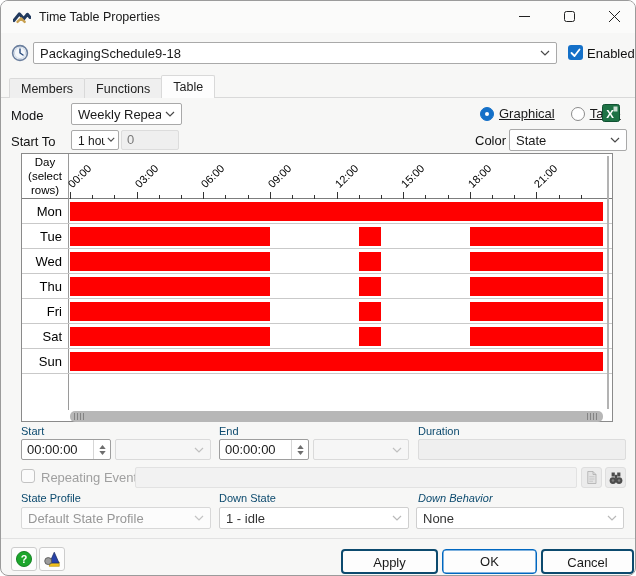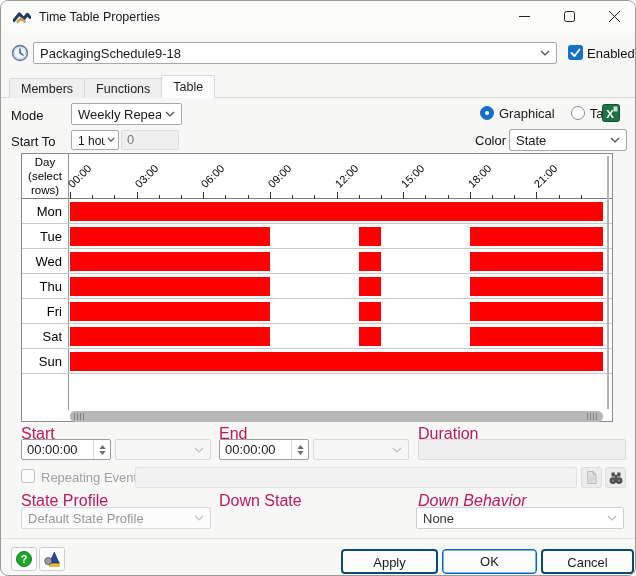--- a/index.html
+++ b/index.html
@@ -18,30 +18,30 @@
   
   .combo { position:absolute; background:#ffffff; border:1px solid #a9a9a9; border-radius:2px; }
   .combo .val { position:absolute; left:6px; top:0; bottom:0; right:20px; line-height:20px; white-space:nowrap; overflow:hidden; }
   .combo svg.chev { position:absolute; right:6px; top:50%; margin-top:-3px; }
   .combo.disabled { background:#f6f6f6; border-color:#dadada; }
   .combo.graytext .val { color:#979797; }
   .field { position:absolute; background:#efefef; border:1px solid #dcdcdc; border-radius:2px; color:#7a7a7a; padding-left:5px; }
   .spinbox { position:absolute; background:#fff; border:1px solid #9e9e9e; border-radius:2px; }
   .spinbox .val { position:absolute; left:5px; top:0; bottom:0; line-height:19px; }
   .spinbox .arrows { position:absolute; right:0; top:0; bottom:0; width:17px; border-left:1px solid #d6d6d6; display:flex; flex-direction:column; align-items:center; justify-content:center; gap:2px; }
-  .label { position:absolute; font-size:16px; color:#be185d; white-space:nowrap; }
+  .label { position:absolute; font-size:11px; color:#0c4a6e; white-space:nowrap; }
   .label.dark { color:#111; font-size:13px; }
   
   .tabline { position:absolute; left:0; right:0; top:96px; height:1px; background:#d9d9d9; }
   .tabbar { position:absolute; left:8px; top:74px; height:23px; display:flex; align-items:flex-end; }
   .tab { height:20px; line-height:20px; padding:0 11px; font-size:12.5px; background:#efefef;
          border:1px solid #d9d9d9; border-bottom:none; border-radius:2px 2px 0 0; margin-right:-1px; color:#222; }
   .tab.active { height:23px; line-height:23px; background:#fdfdfd; position:relative; z-index:2; }
   
-  .radio-item { display:flex; align-items:flex-start; margin-left:16px; }
+  .radio-item { display:flex; align-items:center; margin-left:16px;text-decoration:underline; }
   .radio { width:14px; height:14px; border-radius:50%; background:#fff; border:1px solid #8b8b8b; display:inline-block; }
   .radio.sel { background:#1470c8; border-color:#1470c8; position:relative; }
   .radio.sel::after { content:""; position:absolute; left:4px; top:4px; width:4px; height:4px; border-radius:50%; background:#fff; }
   .radio-label { margin-left:5px; font-size:13px; }
   .checkbox { position:absolute; width:15px; height:15px; border-radius:3px; }
   .checkbox.checked { background:#1470c8; }
   .checkbox.unchecked-disabled { background:#fbfbfb; border:1px solid #c3c3c3; width:14px; height:14px; }
   
   #schedule { position:absolute; left:20px; top:152px; width:592px; height:269px; background:#ffffff; border:1px solid #8a8a8a; }
   #schedule .corner { position:absolute; left:0; top:0; width:46px; height:45px; text-align:center; font-size:11.5px; line-height:1.2; padding-top:2px; color:#000; }
@@ -302,20 +302,26 @@
 
   <span class="label" style="left:20px;top:491px;">State Profile</span>
   <span class="label" style="left:218px;top:491px;">Down State</span>
   <span class="label" style="left:417px;top:491px;font-style:italic;">Down Behavior</span>
   <div class="combo graytext" style="left:20px;top:506px;width:190px;height:22px;border-color:#d8d8d8;background:#fcfcfc;">
     <span class="val" style="line-height:22px;">Default State Profile</span>
     <svg class="chev" width="10" height="6" viewBox="0 0 10 6">
         <path d="M1 1 L5 5 L9 1" stroke="#c4c4c4" stroke-width="1.2" fill="none"></path>
       </svg>
   </div>
+  <div class="combo" style="left:218px;top:506px;width:190px;height:22px;border-color:#cfcfcf;">
+    <span class="val" style="line-height:22px;color:#333;">1 - idle</span>
+    <svg class="chev" width="10" height="6" viewBox="0 0 10 6">
+        <path d="M1 1 L5 5 L9 1" stroke="#b9b9b9" stroke-width="1.2" fill="none"></path>
+      </svg>
+  </div>
   <div class="combo" style="left:415px;top:506px;width:208px;height:22px;border-color:#cfcfcf;">
     <span class="val" style="line-height:22px;color:#333;">None</span>
     <svg class="chev" width="10" height="6" viewBox="0 0 10 6">
         <path d="M1 1 L5 5 L9 1" stroke="#b9b9b9" stroke-width="1.2" fill="none"></path>
       </svg>
   </div>
 
   <div class="sep" style="top:537px;"></div>
   <div class="iconbtn" style="left:10px;top:546px;">
     <svg width="18" height="18" viewBox="0 0 20 20">

